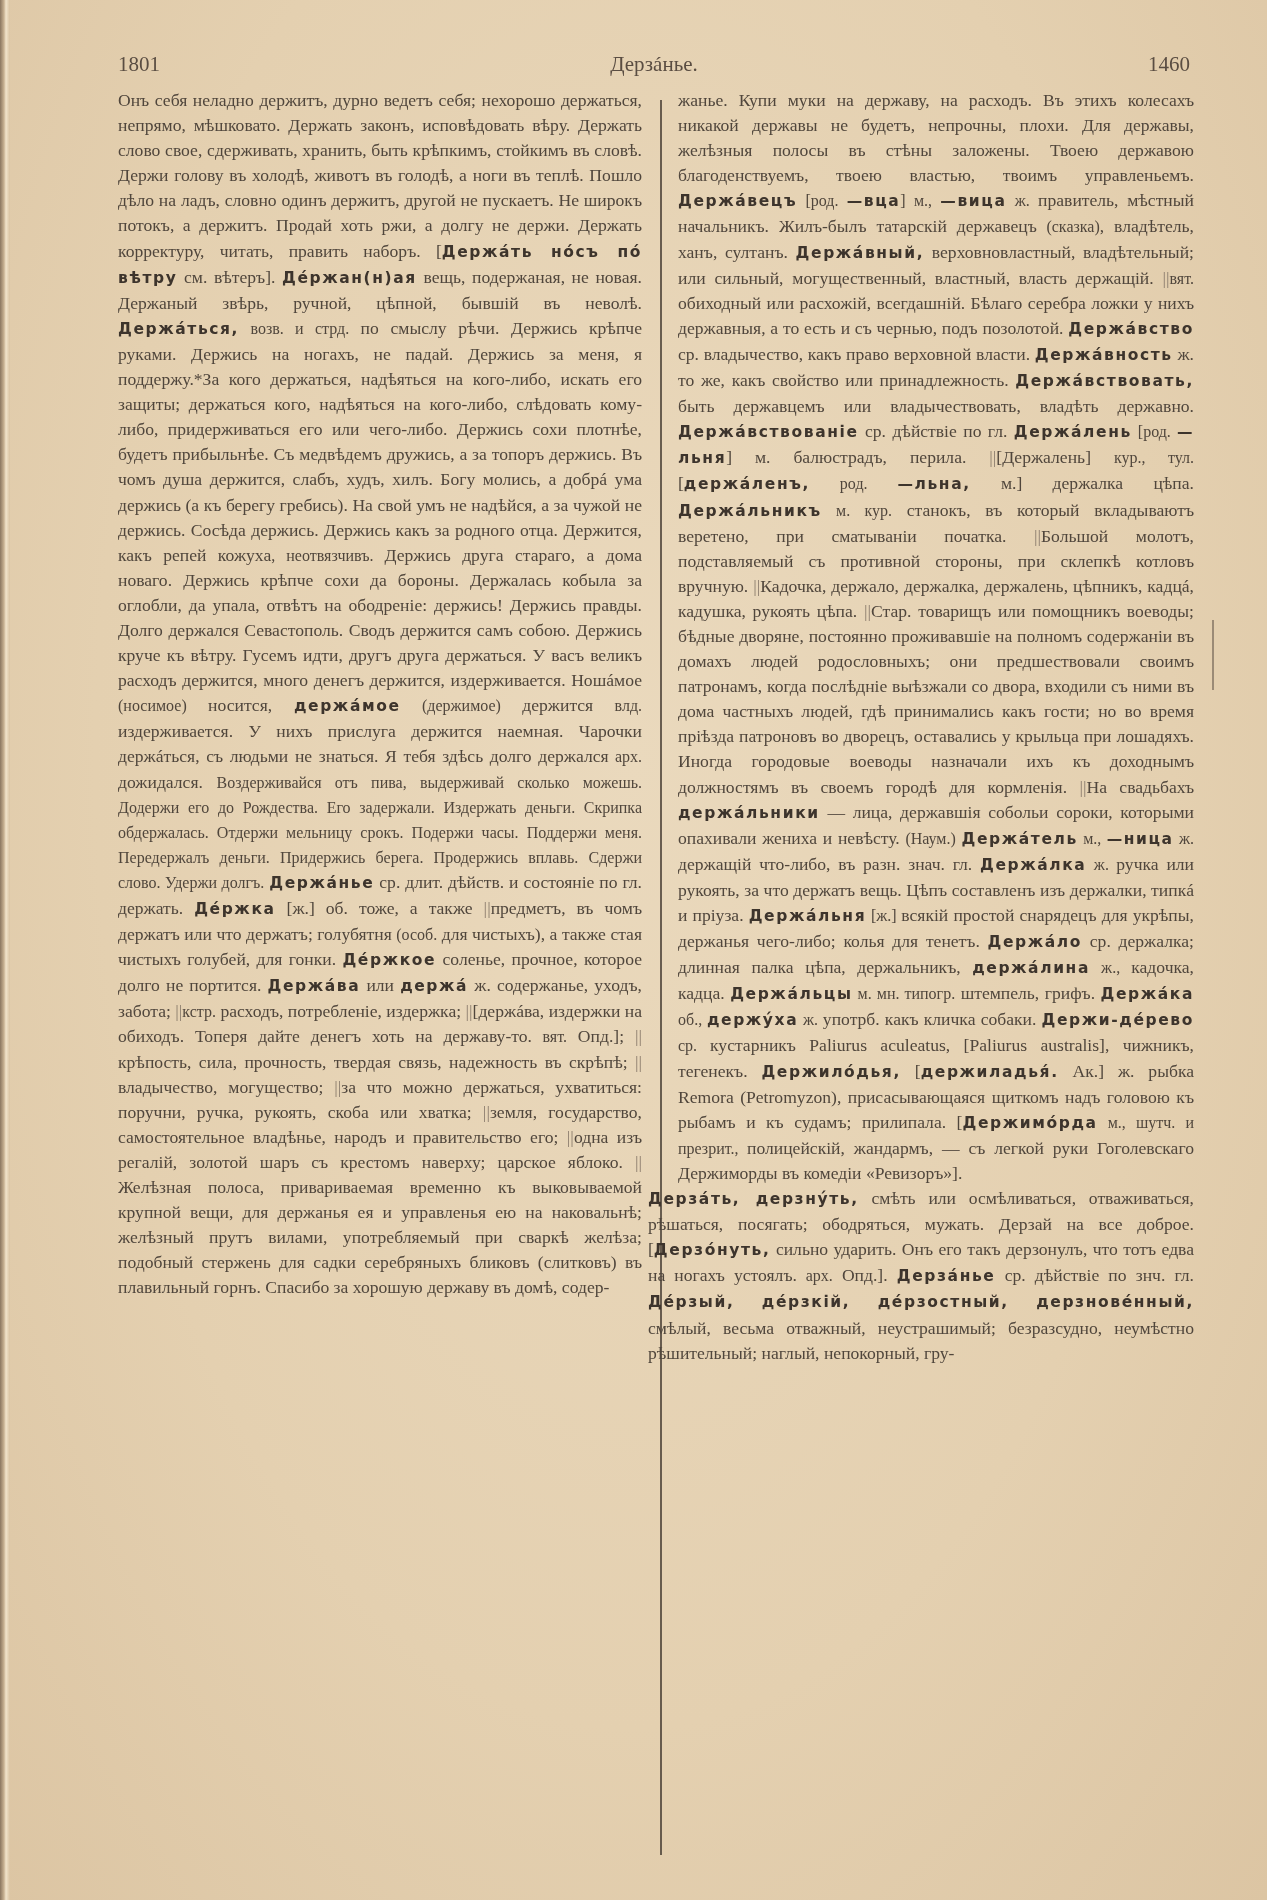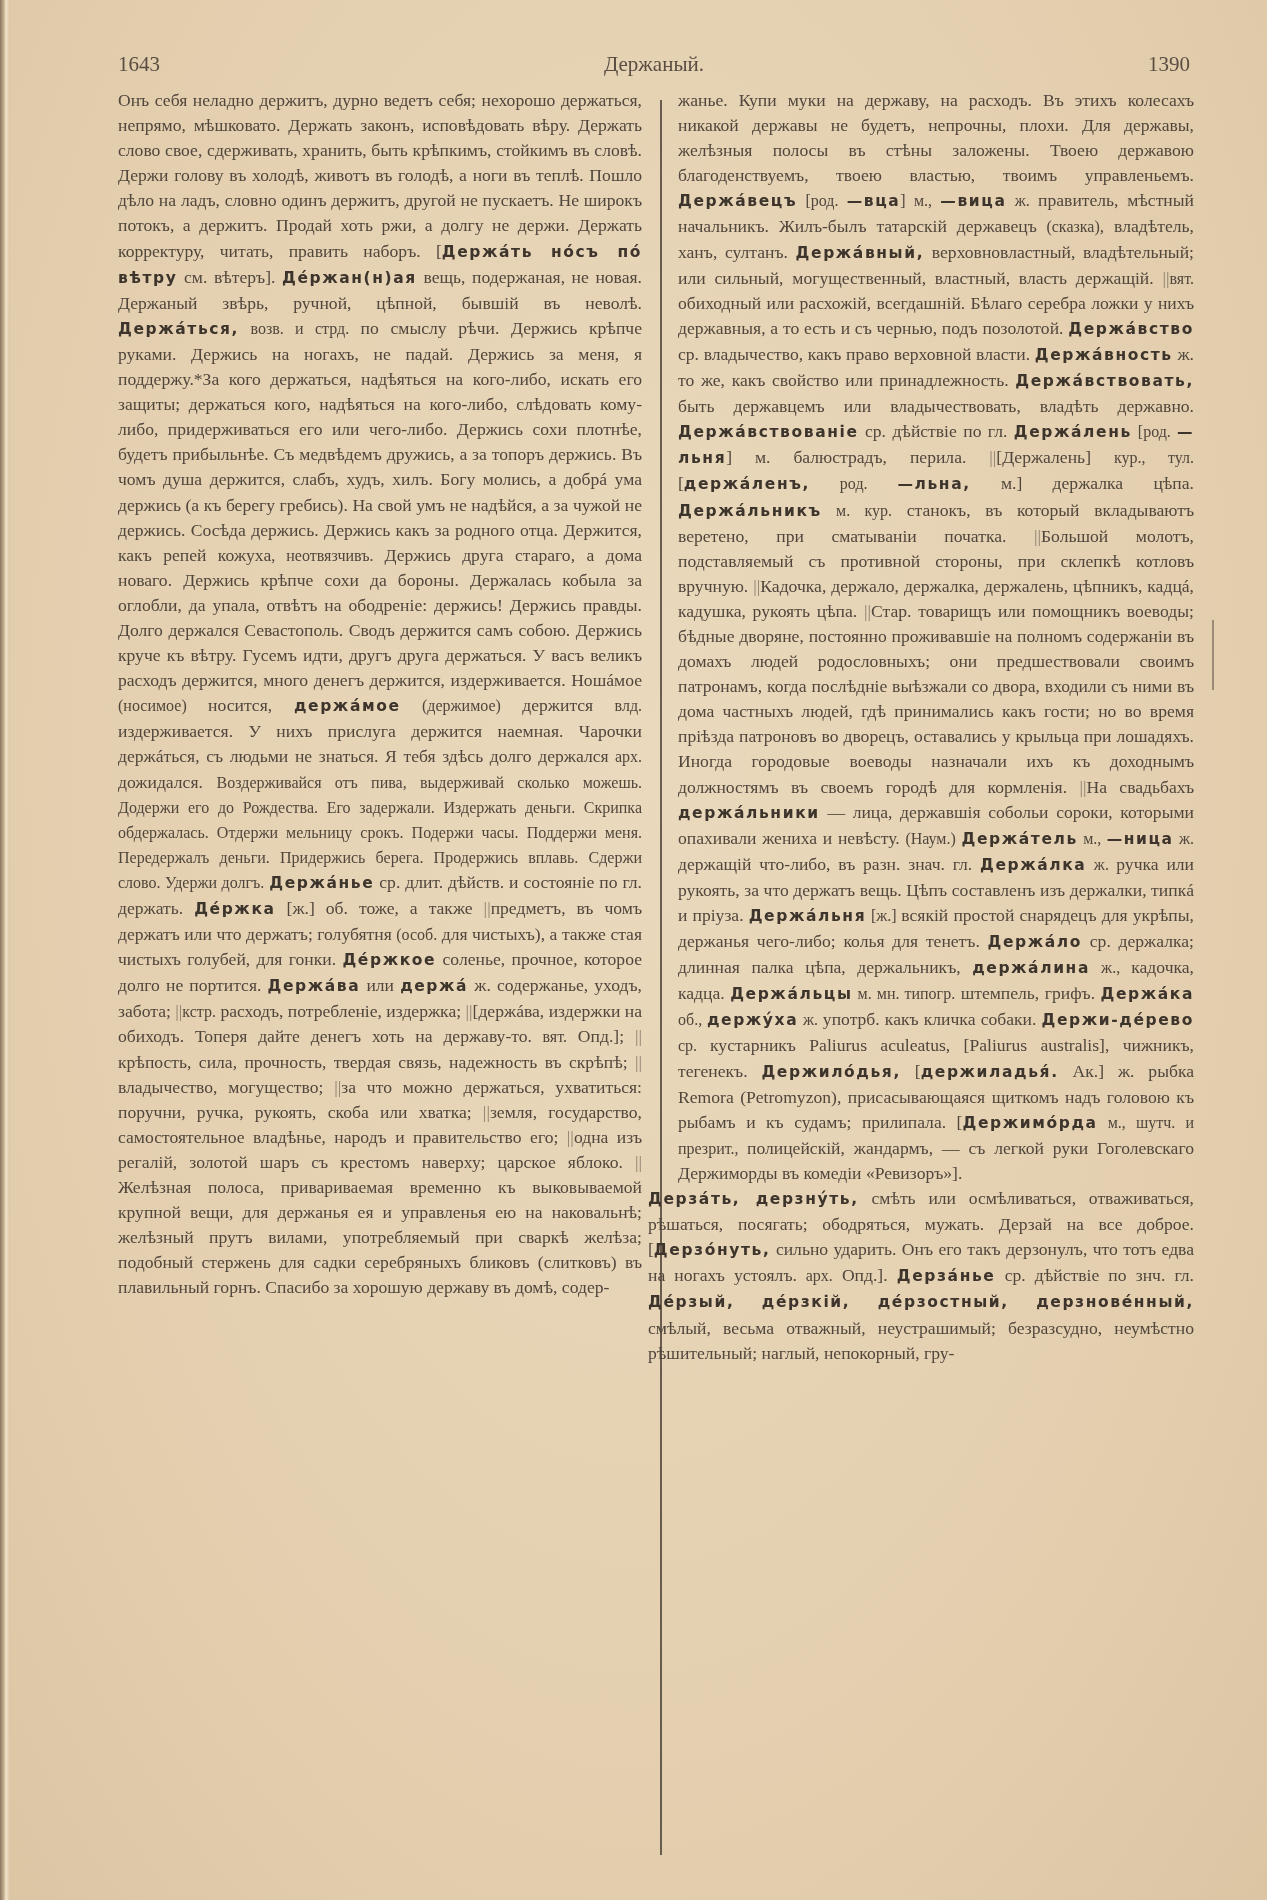--- a/index.html
+++ b/index.html
@@ -51,23 +51,23 @@
     border-left: 2px solid #6b5d50; opacity: .6;
   }
 </style>
 </head>
 <body>
 
 <div class="page">
   <div class="edge"></div>
 
   <div class="header">
-    <span class="pnum-left">1643</span>
-    <span class="title">Держаный.</span>
-    <span class="pnum-right">1390</span>
+    <span class="pnum-left">1801</span>
+    <span class="title">Дерзáнье.</span>
+    <span class="pnum-right">1460</span>
   </div>
 
   <div class="col col-left">
       <p><span class="it">Онъ себя неладно держитъ</span><span>, дурно ведетъ себя; </span><span class="it">нехорошо держаться</span><span>, непрямо, мѣшковато. </span><span class="it">Держать законъ</span><span>, исповѣдовать вѣру. </span><span class="it">Держать слово свое</span><span>, сдерживать, хранить, быть крѣпкимъ, стойкимъ въ словѣ. </span><span class="it">Держи голову въ холодѣ, животъ въ голодѣ, а ноги въ теплѣ. Пошло дѣло на ладъ, словно одинъ держитъ, другой не пускаетъ. Не широкъ потокъ, а держитъ. Продай хоть ржи, а долгу не держи. Держать корректуру</span><span>, читать, править наборъ. [</span><span class="hw">Держáть нóсъ пó вѣтру</span><span> см. </span><span class="it">вѣтеръ</span><span>]. </span><span class="hw">Дéржан(н)ая</span><span> </span><span class="it">вещь</span><span>, подержаная, не новая. </span><span class="it">Держаный звѣрь</span><span>, ручной, цѣпной, бывшій въ неволѣ. </span><span class="hw">Держáться,</span><span class="sm"> возв. и стрд. </span><span>по смыслу рѣчи. </span><span class="it">Держись крѣпче руками. Держись на ногахъ, не падай. Держись за меня, я поддержу.*За кого держаться</span><span>, надѣяться на кого-либо, искать его защиты; </span><span class="it">держаться кого</span><span>, надѣяться на кого-либо, слѣдовать кому-либо, придерживаться его или чего-либо. </span><span class="it">Держись сохи плотнѣе, будетъ прибыльнѣе. Съ медвѣдемъ дружись, а за топоръ держись. Въ чомъ душа держится</span><span>, слабъ, худъ, хилъ. </span><span class="it">Богу молись, а добрá ума держись (а къ берегу гребись). На свой умъ не надѣйся, а за чужой не держись. Сосѣда держись. Держись какъ за родного отца. Держится, какъ репей кожуха</span><span class="sm">, неотвязчивъ. </span><span class="it">Держись друга стараго, а дома новаго. Держись крѣпче сохи да бороны. Держалась кобыла за оглобли, да упала</span><span>, отвѣтъ на ободреніе: держись! </span><span class="it">Держись правды. Долго держался Севастополь. Сводъ держится самъ собою. Держись круче къ вѣтру. Гусемъ идти, другъ друга держаться. У васъ великъ расходъ держится, много денегъ держится</span><span>, издерживается. </span><span class="it">Ношáмое</span><span class="sm"> (носимое) </span><span class="it">носится,</span><span> </span><span class="hw">держáмое</span><span class="sm"> (держимое) </span><span class="it">держится</span><span class="it sm"> влд. </span><span>издерживается. </span><span class="it">У нихъ прислуга держится наемная. Чарочки держáться, съ людьми не знаться. Я тебя здѣсь долго держался</span><span class="it sm"> арх. </span><span>дожидался. </span><span class="it sm">Воздерживайся отъ пива, выдерживай сколько можешь. Додержи его до Рождества. Его задержали. Издержать деньги. Скрипка обдержалась. Отдержи мельницу срокъ. Подержи часы. Поддержи меня. Передержалъ деньги. Придержись берега. Продержись вплавь. Сдержи слово. Удержи долгъ.</span><span> </span><span class="hw">Держáнье</span><span> ср. длит. дѣйств. и состояніе по гл. </span><span class="it">держать</span><span>. </span><span class="hw">Дéржка</span><span> [ж.] об. тоже, а также </span><span class="bar">||</span><span>предметъ, въ чомъ держатъ или что держатъ; голубятня </span><span class="sm">(особ.</span><span> для чистыхъ), а также стая чистыхъ голубей, для гонки. </span><span class="hw">Дéржкое</span><span> </span><span class="it">соленье</span><span>, прочное, которое долго не портится. </span><span class="hw">Держáва</span><span> или </span><span class="hw">держá</span><span> ж. содержанье, уходъ, забота; </span><span class="bar">||</span><span class="it sm">кстр.</span><span> расходъ, потребленіе, издержка; </span><span class="bar">||</span><span>[</span><span class="it">держáва</span><span>, издержки на обиходъ. </span><span class="it">Топеря дайте денегъ хоть на державу-то.</span><span class="it sm"> вят.</span><span> Опд.]; </span><span class="bar">||</span><span>крѣпость, сила, прочность, твердая связь, надежность въ скрѣпѣ; </span><span class="bar">||</span><span>владычество, могущество; </span><span class="bar">||</span><span>за что можно держаться, ухватиться: поручни, ручка, рукоять, скоба или хватка; </span><span class="bar">||</span><span>земля, государство, самостоятельное владѣнье, народъ и правительство его; </span><span class="bar">||</span><span>одна изъ регалій, золотой шаръ съ крестомъ наверху; царское яблоко. </span><span class="bar">||</span><span>Желѣзная полоса, привариваемая временно къ выковываемой крупной вещи, для держанья ея и управленья ею на наковальнѣ; желѣзный прутъ вилами, употребляемый при сваркѣ желѣза; подобный стержень для садки серебряныхъ </span><span class="it">бликовъ</span><span> (слитковъ) въ плавильный горнъ. </span><span class="it">Спасибо за хорошую державу въ домѣ,</span><span> содер-</span></p>
     </div>
   <div class="divider"></div>
   <div class="col col-right">
       <p><span>жанье. </span><span class="it">Купи муки на державу</span><span>, на расходъ. </span><span class="it">Въ этихъ колесахъ никакой державы не будетъ</span><span>, непрочны, плохи. </span><span class="it">Для державы, желѣзныя полосы въ стѣны заложены. Твоею державою благоденствуемъ</span><span>, твоею властью, твоимъ управленьемъ. </span><span class="hw">Держáвецъ</span><span class="sm"> [род. </span><span class="hw">—вца</span><span class="sm">] м., </span><span class="hw">—вица</span><span class="sm"> ж. </span><span>правитель, мѣстный начальникъ. </span><span class="it">Жилъ-былъ татарскій державецъ</span><span class="sm"> (сказка)</span><span>, владѣтель, ханъ, султанъ. </span><span class="hw">Держáвный,</span><span> верховновластный, владѣтельный; или сильный, могущественный, властный, власть держащій. </span><span class="bar">||</span><span class="it sm">вят.</span><span> обиходный или расхожій, всегдашній. </span><span class="it">Бѣлаго серебра ложки у нихъ державныя, а то есть и съ чернью, подъ позолотой.</span><span> </span><span class="hw">Держáвство</span><span> ср. владычество, какъ право верховной власти. </span><span class="hw">Держáвность</span><span> ж. то же, какъ свойство или принадлежность. </span><span class="hw">Держáвствовать,</span><span> быть державцемъ или владычествовать, владѣть державно. </span><span class="hw">Держáвствованіе</span><span> ср. дѣйствіе по гл. </span><span class="hw">Держáлень</span><span class="sm"> [род. </span><span class="hw">—льня</span><span>] м. балюстрадъ, перила. </span><span class="bar">||</span><span>[</span><span class="it">Держалень</span><span>] </span><span class="it sm">кур., тул.</span><span> [</span><span class="hw">держáленъ,</span><span class="sm"> род. </span><span class="hw">—льна,</span><span> м.] держалка цѣпа. </span><span class="hw">Держáльникъ</span><span class="sm"> м. </span><span class="it sm">кур.</span><span> станокъ, въ который вкладываютъ веретено, при сматываніи початка. </span><span class="bar">||</span><span>Большой молотъ, подставляемый съ противной стороны, при склепкѣ котловъ вручную. </span><span class="bar">||</span><span>Кадочка, держало, держалка, держалень, цѣпникъ, кадцá, кадушка, рукоять цѣпа. </span><span class="bar">||</span><span>Стар. товарищъ или помощникъ воеводы; бѣдные дворяне, постоянно проживавшіе на полномъ содержаніи въ домахъ людей родословныхъ; они предшествовали своимъ патронамъ, когда послѣдніе выѣзжали со двора, входили съ ними въ дома частныхъ людей, гдѣ принимались какъ гости; но во время пріѣзда патроновъ во дворецъ, оставались у крыльца при лошадяхъ. Иногда городовые воеводы назначали ихъ къ доходнымъ должностямъ въ своемъ городѣ для кормленія. </span><span class="bar">||</span><span>На свадьбахъ </span><span class="hw">держáльники</span><span> — лица, державшія собольи сороки, которыми опахивали жениха и невѣсту. </span><span class="sm">(Наум.)</span><span> </span><span class="hw">Держáтель</span><span class="sm"> м., </span><span class="hw">—ница</span><span class="sm"> ж. </span><span>держащій что-либо, въ разн. знач. гл. </span><span class="hw">Держáлка</span><span class="sm"> ж. </span><span>ручка или рукоять, за что держатъ вещь. </span><span class="it">Цѣпъ составленъ изъ держалки, типкá и пріуза.</span><span> </span><span class="hw">Держáльня</span><span class="sm"> [ж.] </span><span>всякій простой снарядецъ для укрѣпы, держанья чего-либо; колья для тенетъ. </span><span class="hw">Держáло</span><span> ср. держалка; длинная палка цѣпа, держальникъ, </span><span class="hw">держáлина</span><span class="sm"> ж., </span><span>кадочка, кадца. </span><span class="hw">Держáльцы</span><span class="sm"> м. мн. типогр.</span><span> штемпель, грифъ. </span><span class="hw">Держáка</span><span class="sm"> об., </span><span class="hw">держýха</span><span class="sm"> ж. </span><span>употрб. какъ кличка собаки. </span><span class="hw">Держи-дéрево</span><span class="sm"> ср. </span><span>кустарникъ Paliurus aculeatus, [Paliurus australis], чижникъ, тегенекъ. </span><span class="hw">Держилóдья,</span><span> [</span><span class="hw">держиладья́.</span><span> Ак.] ж. рыбка Remora (Petromyzon), присасывающаяся щиткомъ надъ головою къ рыбамъ и къ судамъ; прилипала. [</span><span class="hw">Держимóрда</span><span class="sm"> м., шутч. и презрит., </span><span>полицейскій, жандармъ, — съ легкой руки Гоголевскаго Держиморды въ комедіи «Ревизоръ»].</span></p>
       <p class="hang"><span class="hw">Дерзáть, дерзнýть,</span><span> смѣть или осмѣливаться, отваживаться, рѣшаться, посягать; ободряться, мужать. </span><span class="it">Дерзай на все доброе.</span><span> [</span><span class="hw">Дерзóнуть,</span><span> сильно ударить. </span><span class="it">Онъ его такъ дерзонулъ, что тотъ едва на ногахъ устоялъ.</span><span class="it sm"> арх.</span><span> Опд.]. </span><span class="hw">Дерзáнье</span><span> ср. дѣйствіе по знч. гл. </span><span class="hw">Дéрзый, дéрзкій, дéрзостный, дерзновéнный,</span><span> смѣлый, весьма отважный, неустрашимый; безразсудно, неумѣстно рѣшительный; наглый, непокорный, гру-</span></p>
     </div>

